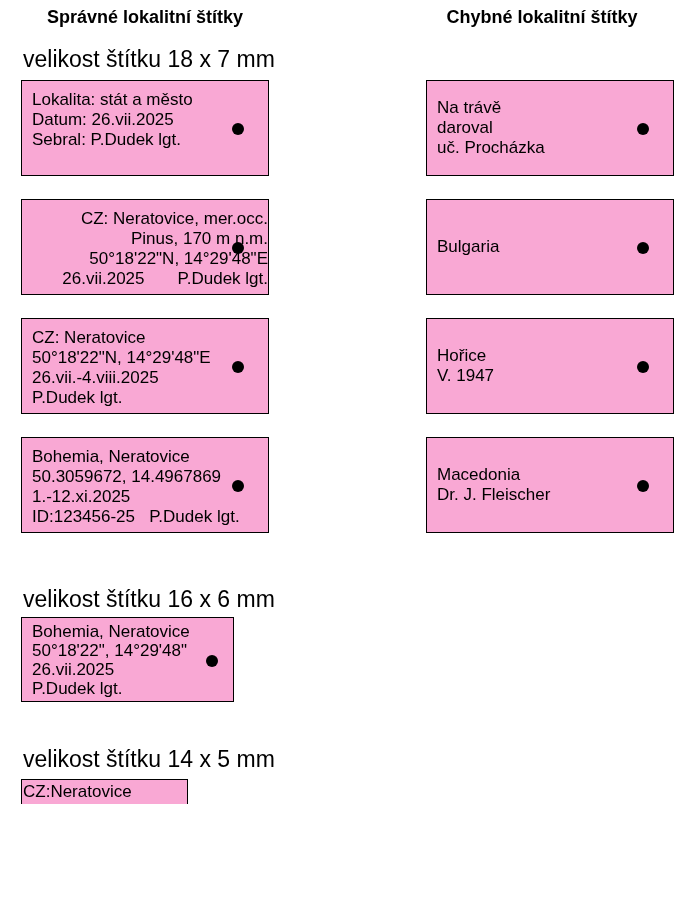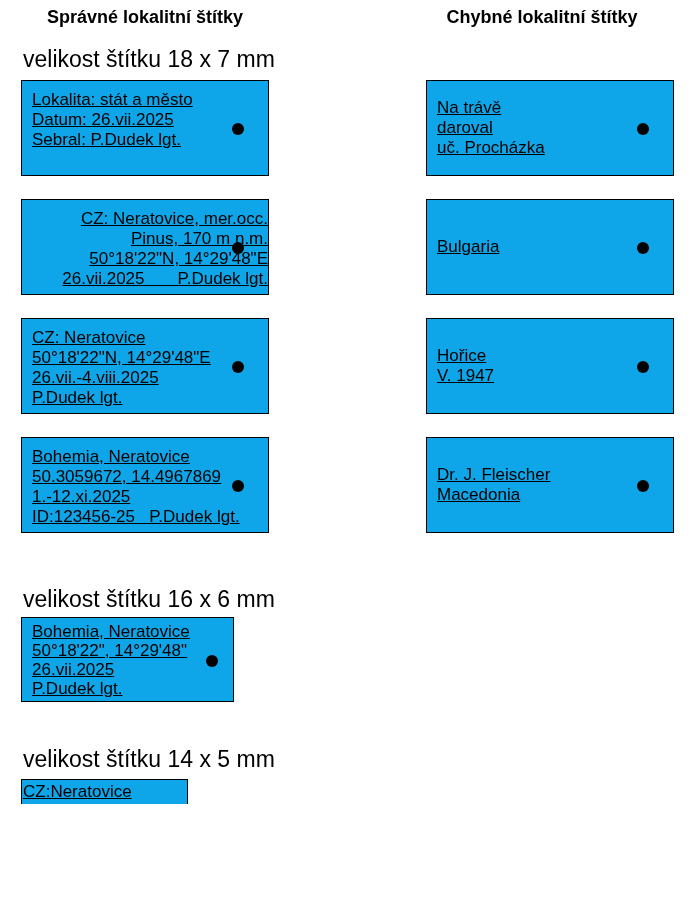--- a/index.html
+++ b/index.html
@@ -30,26 +30,25 @@
     font-size: 23px;
     line-height: 18px;
     white-space: nowrap;
   }
   .size-label.s1 { top: 50px; }
   .size-label.s2 { top: 590px; }
   .size-label.s3 { top: 750px; }
 
   .box {
     position: absolute;
-    background: #0ea5e9;
+    background: #f9a8d4;
     border: 1.5px solid #000000;
     box-sizing: border-box;
     font-size: 17px;
     line-height: 20px;
-    text-decoration: underline;
   }
   
   .box.bl { left: 21px; width: 248px; height: 96px; padding: 9px 0 0 10px; }
   .box.bl1 { top: 80px; }
   .box.bl2 { top: 199px; text-align: right; }
   .box.bl3 { top: 318px; }
   .box.bl4 { top: 437px; }
   
   .box.br { left: 426px; width: 248px; height: 96px;
             display: flex; flex-direction: column; justify-content: center;
@@ -131,22 +130,22 @@
     <span class="dot"></span>
   </div>
 
   <div class="box br br3">
     <span class="line">Hořice</span>
     <span class="line">V. 1947</span>
     <span class="dot"></span>
   </div>
 
   <div class="box br br4">
+    <span class="line">Macedonia</span>
     <span class="line">Dr. J. Fleischer</span>
-    <span class="line">Macedonia</span>
     <span class="dot"></span>
   </div>
 
   <div class="size-label s2">velikost štítku 16 x 6 mm</div>
   <div class="box b16">
     <span class="line">Bohemia, Neratovice</span>
     <span class="line">50°18'22", 14°29'48"</span>
     <span class="line">26.vii.2025</span>
     <span class="line">P.Dudek lgt.</span>
     <span class="dot"></span>

